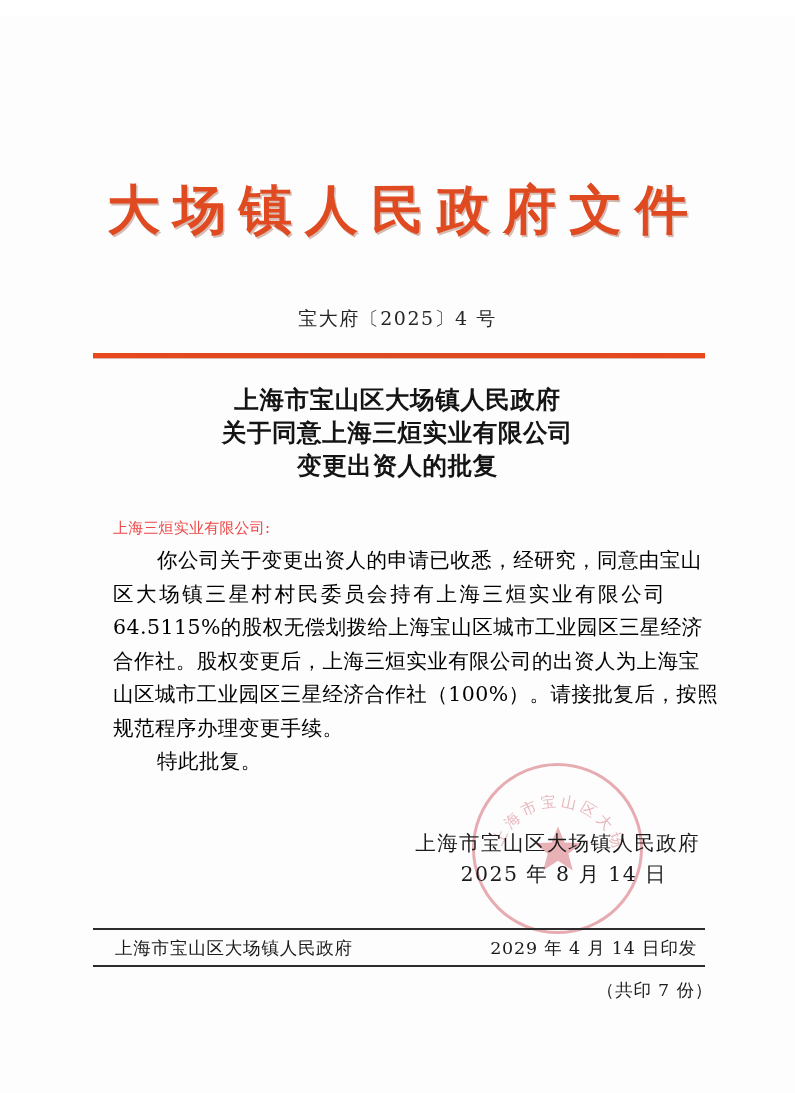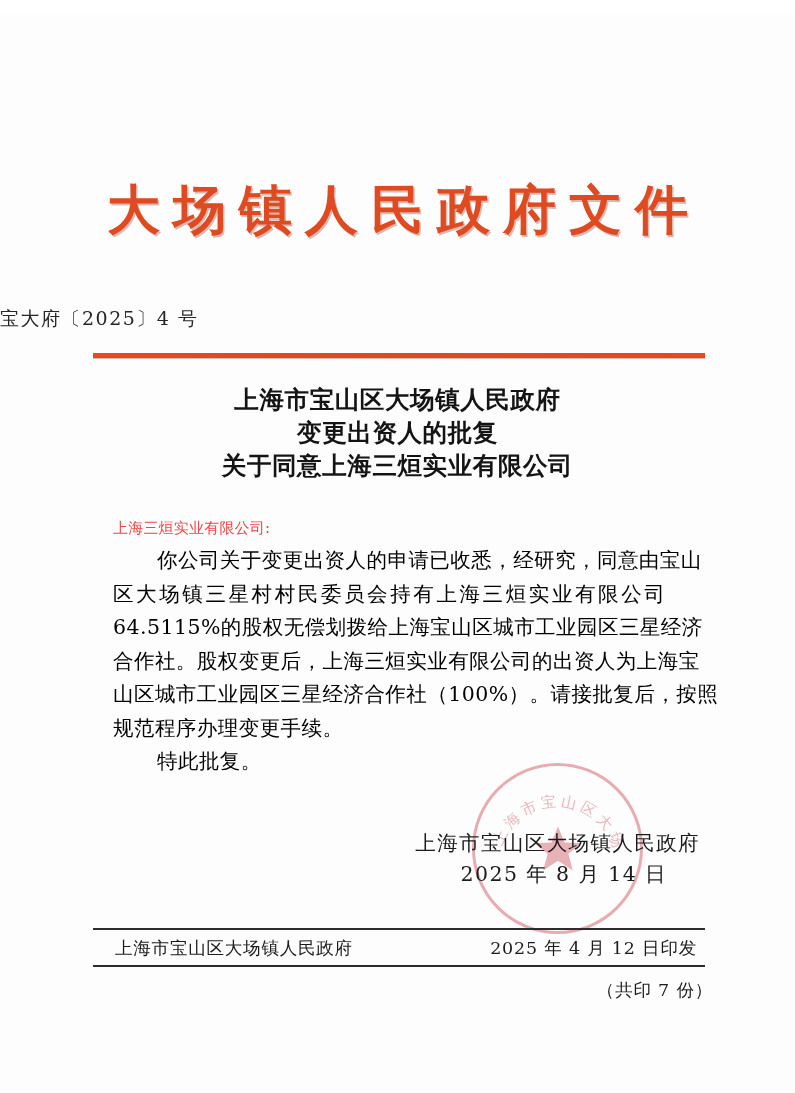--- a/index.html
+++ b/index.html
@@ -41,21 +41,21 @@
     white-space: nowrap;
     text-shadow: 1.5px 1.5px 0 rgba(120, 40, 15, 0.30);
   }
 
   
   .doc-number {
     position: absolute;
     top: 291px;
     left: 0;
     right: 0;
-    text-align: left;
+    text-align: center;
     font-size: 19px;
     letter-spacing: 1.5px;
     color: #262626;
     white-space: nowrap;
   }
 
   
   .red-rule {
     position: absolute;
     top: 338px;
@@ -208,22 +208,22 @@
   <div class="masthead">
     <div class="masthead-title">大场镇人民政府文件</div>
   </div>
 
   <div class="doc-number">宝大府〔2025〕4 号</div>
 
   <div class="red-rule"></div>
 
   <div class="doc-title">
     <div>上海市宝山区大场镇人民政府</div>
+    <div>关于同意上海三烜实业有限公司</div>
     <div>变更出资人的批复</div>
-    <div>关于同意上海三烜实业有限公司</div>
   </div>
 
   <div class="body-block">
     <div class="recipient">上海三烜实业有限公司:</div>
 
     <div class="body-line indent2 justify">你公司关于变更出资人的申请已收悉，经研究，同意由宝山</div>
     <div class="body-line wide">区大场镇三星村村民委员会持有上海三烜实业有限公司</div>
     <div class="body-line justify">64.5115%的股权无偿划拨给上海宝山区城市工业园区三星经济</div>
     <div class="body-line justify">合作社。股权变更后，上海三烜实业有限公司的出资人为上海宝</div>
     <div class="body-line justify">山区城市工业园区三星经济合作社（100%）。请接批复后，按照</div>
@@ -247,19 +247,19 @@
   </div>
 
   <div class="signature">
     <div class="sig-org">上海市宝山区大场镇人民政府</div>
     <div class="sig-date">2025 年 8 月 14 日</div>
   </div>
 
   <div class="footer-rule-top"></div>
   <div class="footer-row">
     <div class="footer-left">上海市宝山区大场镇人民政府</div>
-    <div class="footer-right">2025 年 4 月 12 日印发</div>
+    <div class="footer-right">2029 年 4 月 14 日印发</div>
   </div>
   <div class="footer-rule-bottom"></div>
 
   <div class="print-count">（共印 7 份）</div>
 
 </div>
 
 </body></html>

